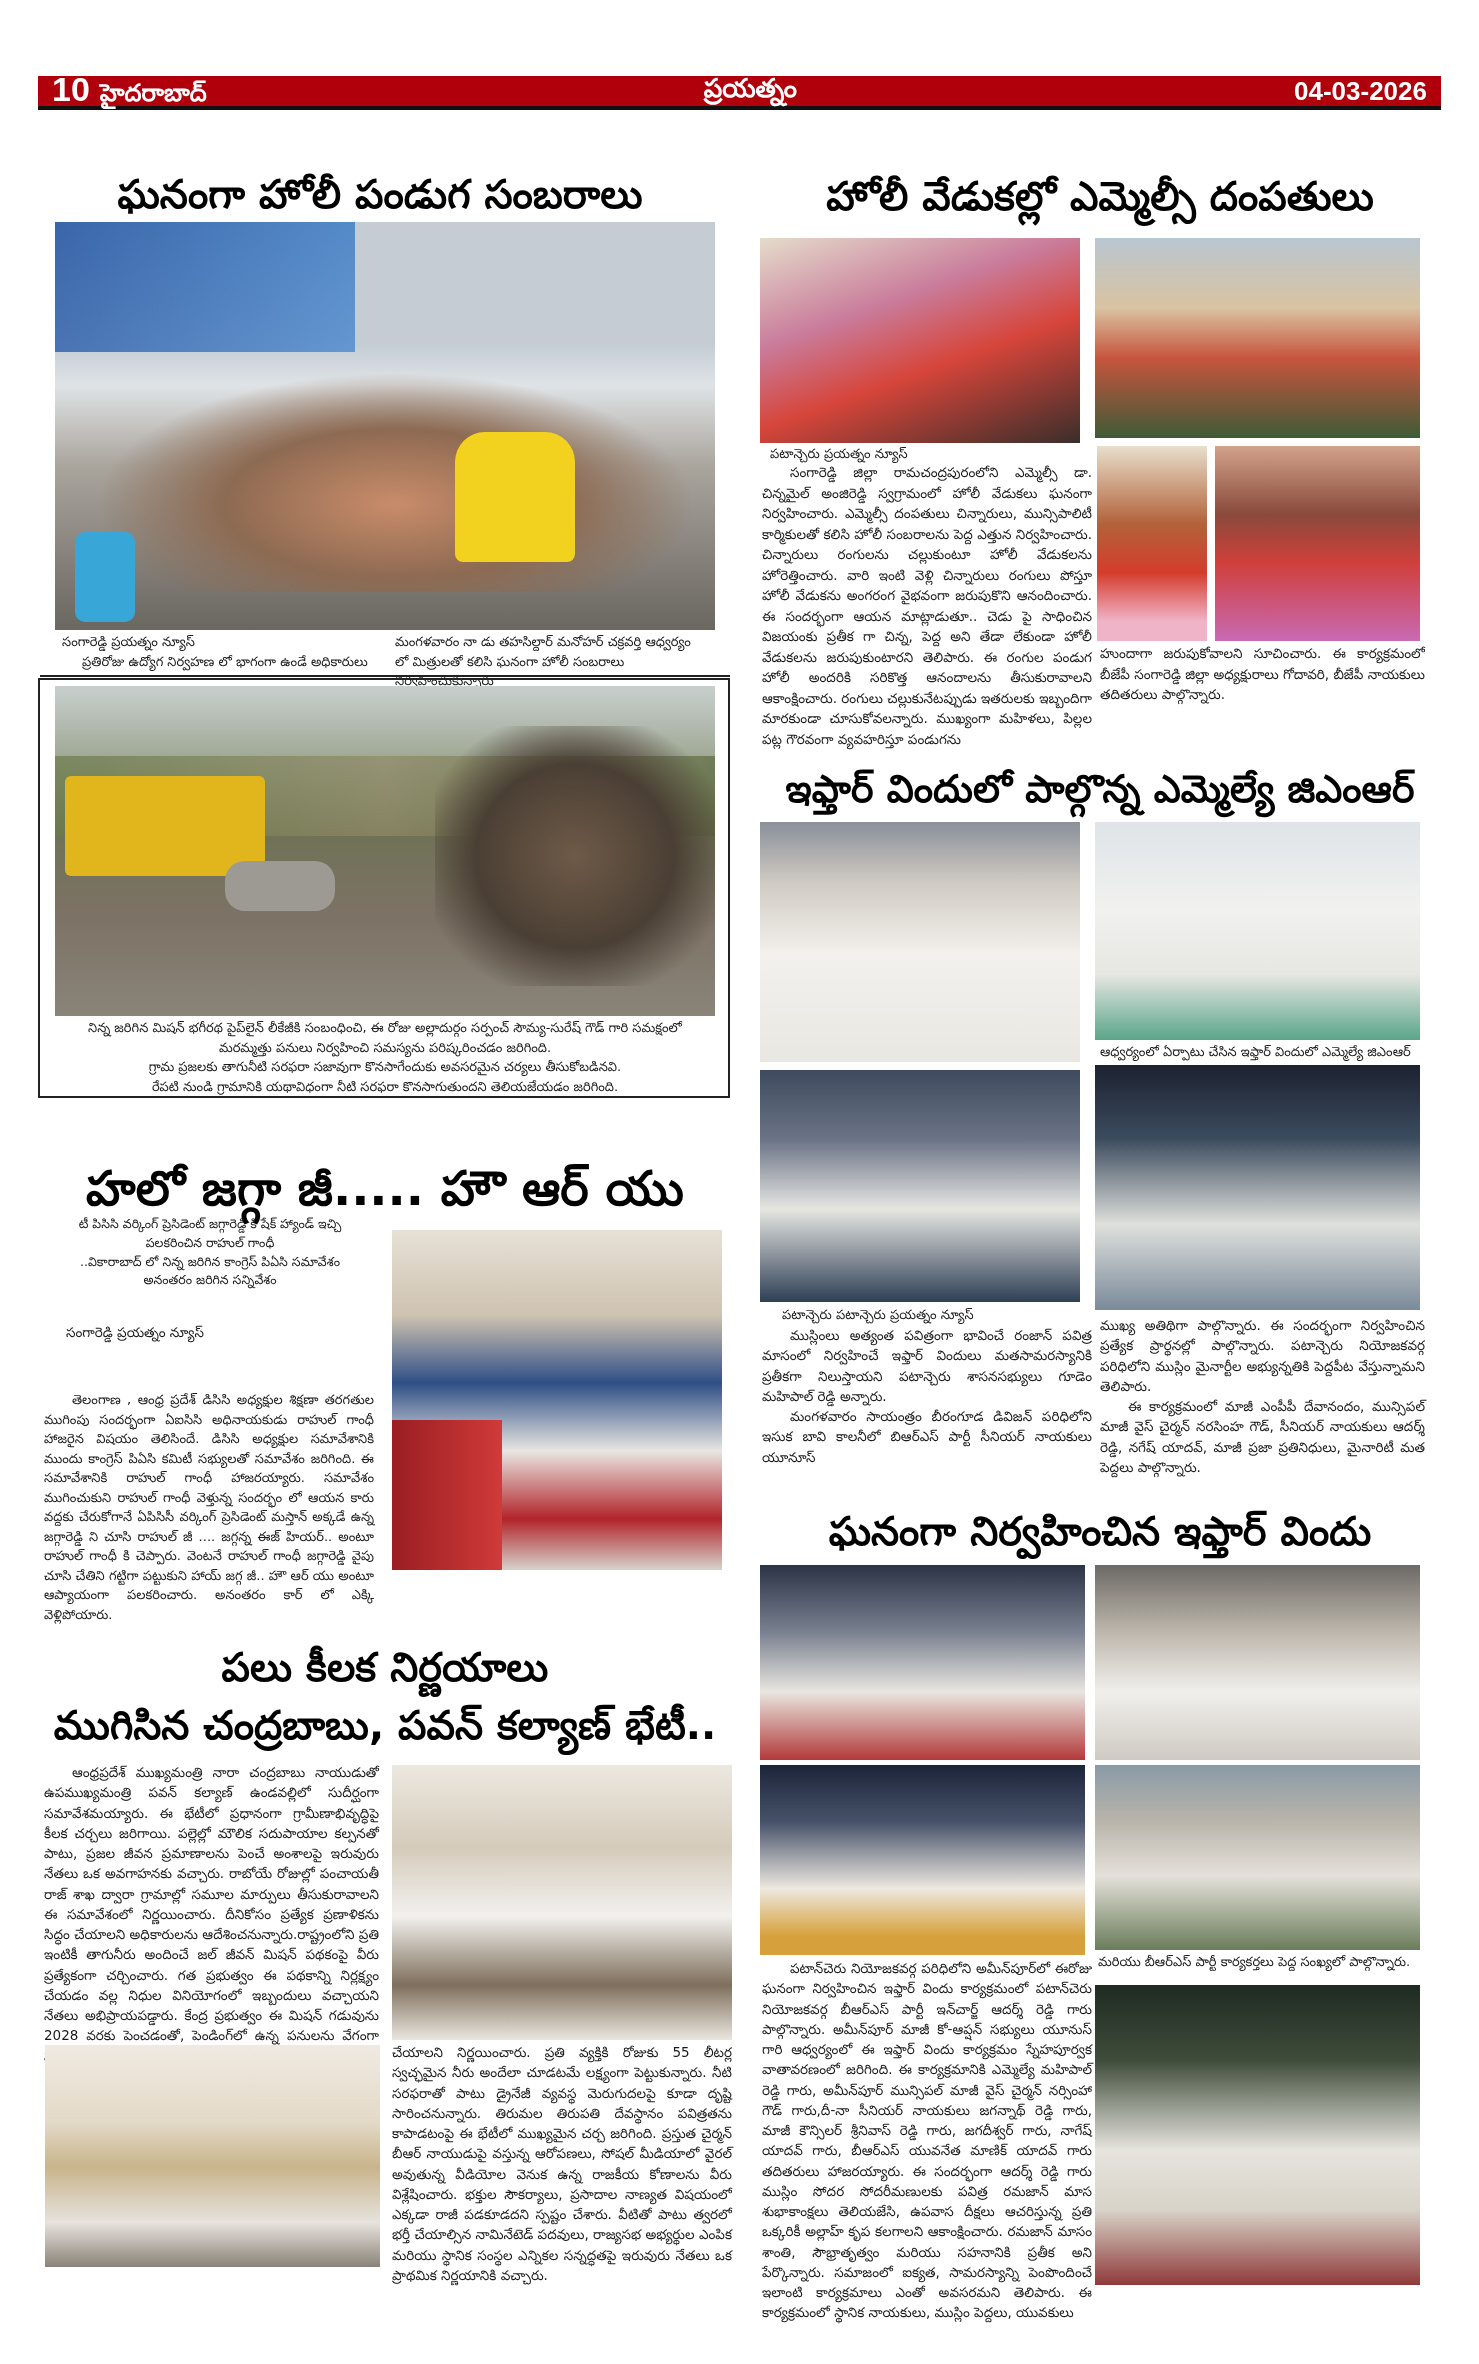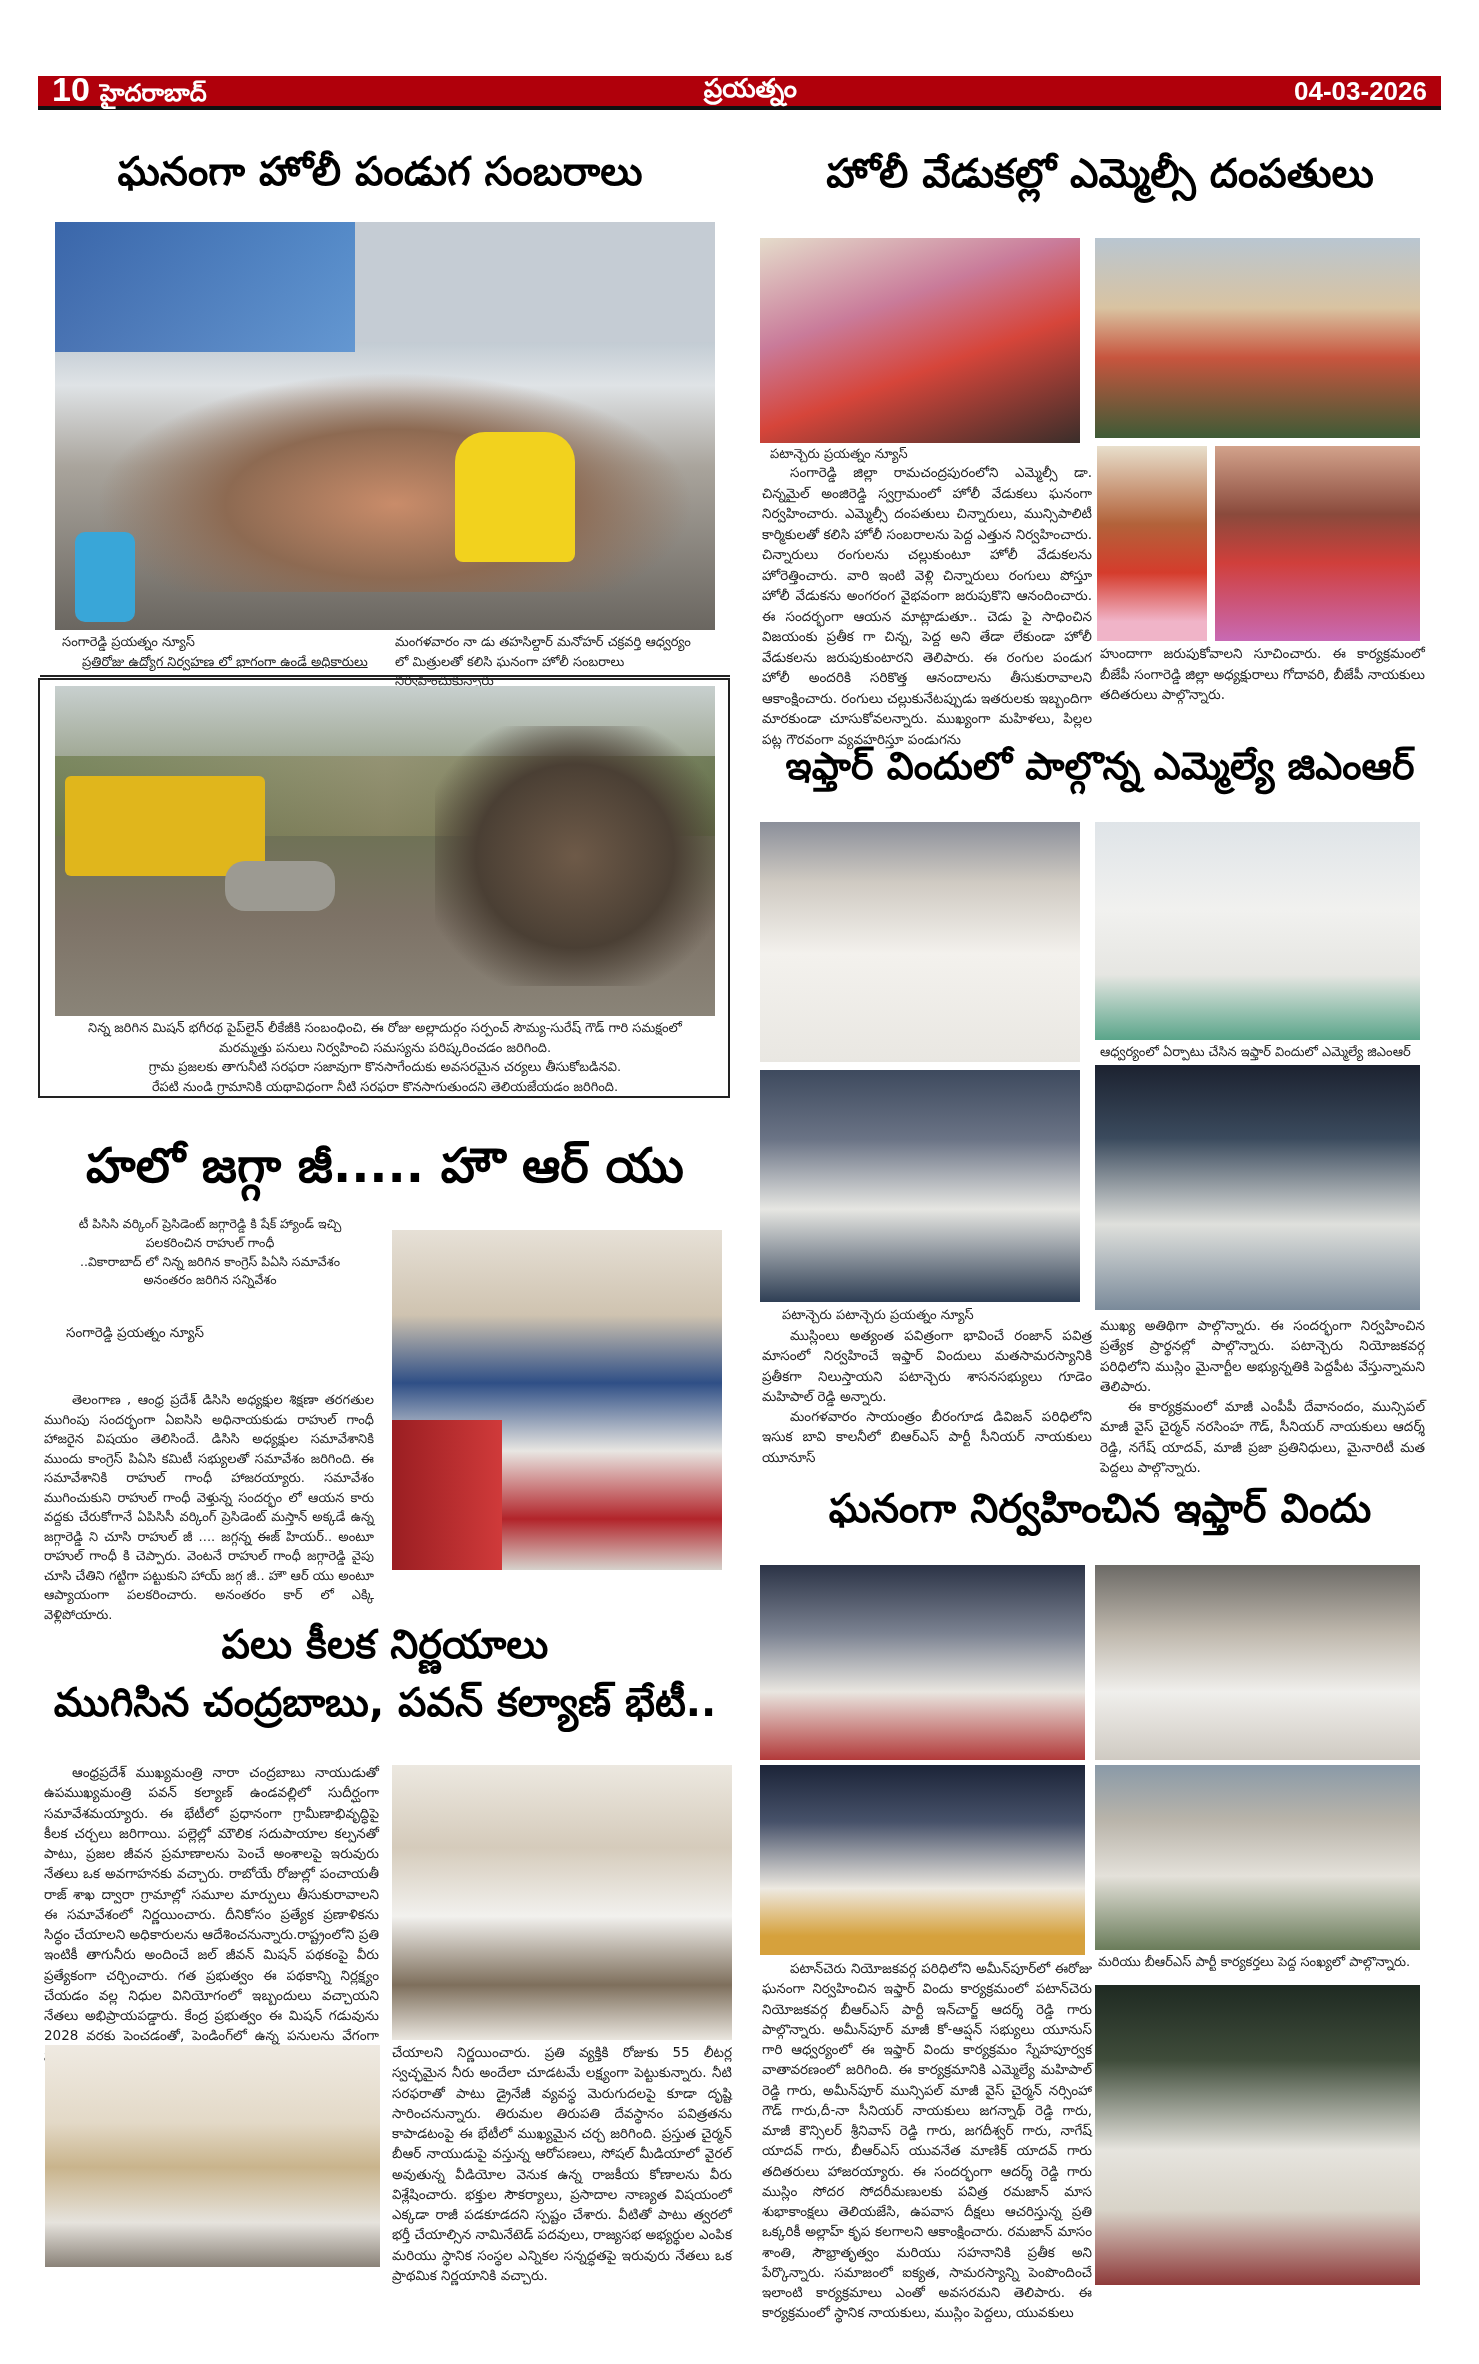--- a/index.html
+++ b/index.html
@@ -4,21 +4,21 @@
 <style>
   * { box-sizing: border-box; margin: 0; padding: 0; }
   body { width: 1479px; height: 2364px; background: #ffffff; font-family: "DejaVu Sans", sans-serif; color: #111; position: relative; overflow: hidden; }
   .abs { position: absolute; }
   .masthead { left: 38px; top: 76px; width: 1403px; height: 34px; background: #b0000b; border-bottom: 4px solid #111; display: flex; align-items: center; justify-content: space-between; padding: 0 14px; color: #fff; }
   .mh-left { display: flex; align-items: baseline; gap: 10px; }
   .mh-num { font-family: "Liberation Sans", sans-serif; font-weight: bold; font-size: 34px; }
   .mh-city { font-weight: bold; font-size: 24px; }
   .mh-paper { font-weight: bold; font-size: 26px; }
   .mh-date { font-family: "Liberation Sans", sans-serif; font-weight: bold; font-size: 26px; }
-  .headline { font-weight: bold; color: #000; text-align: center; line-height: 1.15; }
+  .headline { font-weight: bold; color: #000; text-align: center; line-height: 1.15; margin-top: 23px; }
   .h1 { font-size: 40px; }
   .photo { position: absolute; overflow: hidden; }
   .body-text { font-size: 14.5px; line-height: 1.5; text-align: justify; color: #1a1a1a; }
   .body-text p { text-indent: 28px; }
   .caption { font-size: 13px; line-height: 1.5; color: #1a1a1a; }
   .rule { position: absolute; height: 2px; background: #222; }
   .boxed { position: absolute; border: 2px solid #222; }
   .center { text-align: center; }
 </style>
 </head>
@@ -36,21 +36,21 @@
 <div class="abs headline h1" style="left:40px; top:148px; width:680px;">ఘనంగా హోలీ పండుగ సంబరాలు</div>
 <div class="photo" style="left:55px; top:222px; width:660px; height:408px; background: linear-gradient(180deg,#7a8ea8 0%,#b7c2cc 25%,#dfe3e6 40%,#a9a49c 60%,#6a6660 100%);">
   <div style="position:absolute;left:0;top:0;width:300px;height:130px;background:linear-gradient(90deg,#2a5caa,#4b89d0);opacity:0.8;"></div>
   <div style="position:absolute;left:300px;top:0;width:360px;height:120px;background:#c5ccd4;"></div>
   <div style="position:absolute;left:40px;top:150px;width:600px;height:220px;background:radial-gradient(ellipse at 50% 60%,#c98c6a 0%,#8d6a52 40%,transparent 70%);"></div>
   <div style="position:absolute;left:400px;top:210px;width:120px;height:130px;background:#f2d21e;border-radius:30px 30px 8px 8px;"></div>
   <div style="position:absolute;left:20px;top:310px;width:60px;height:90px;background:#39a6d8;border-radius:10px;"></div>
 </div>
 <div class="abs caption" style="left:62px; top:632px; width:330px;">
   <div>సంగారెడ్డి ప్రయత్నం న్యూస్</div>
-  <div style="padding-left:20px;text-decoration:underline;">ప్రతిరోజు ఉద్యోగ నిర్వహణ లో భాగంగా ఉండే అధికారులు</div>
+  <div style="padding-left:20px;">ప్రతిరోజు ఉద్యోగ నిర్వహణ లో భాగంగా ఉండే అధికారులు</div>
 </div>
 <div class="abs caption" style="left:395px; top:632px; width:330px;">
   <div>మంగళవారం నా డు    తహసిల్దార్ మనోహర్ చక్రవర్తి ఆధ్వర్యం</div>
   <div>లో మిత్రులతో కలిసి ఘనంగా హోలీ సంబరాలు నిర్వహించుకున్నారు</div>
 </div>
 <div class="rule" style="left:40px; top:675px; width:690px;"></div>
 
 <div class="boxed" style="left:38px; top:678px; width:692px; height:420px;"></div>
 <div class="photo" style="left:55px; top:686px; width:660px; height:330px; background: linear-gradient(180deg,#c8d0cf 0%,#9aa28c 25%,#6f7256 45%,#7d7266 70%,#8a8478 100%);">
   <div style="position:absolute;left:0;top:70px;width:660px;height:80px;background:linear-gradient(90deg,#6b7a4a,#8f8a66,#5d6a40);opacity:0.7;"></div>

